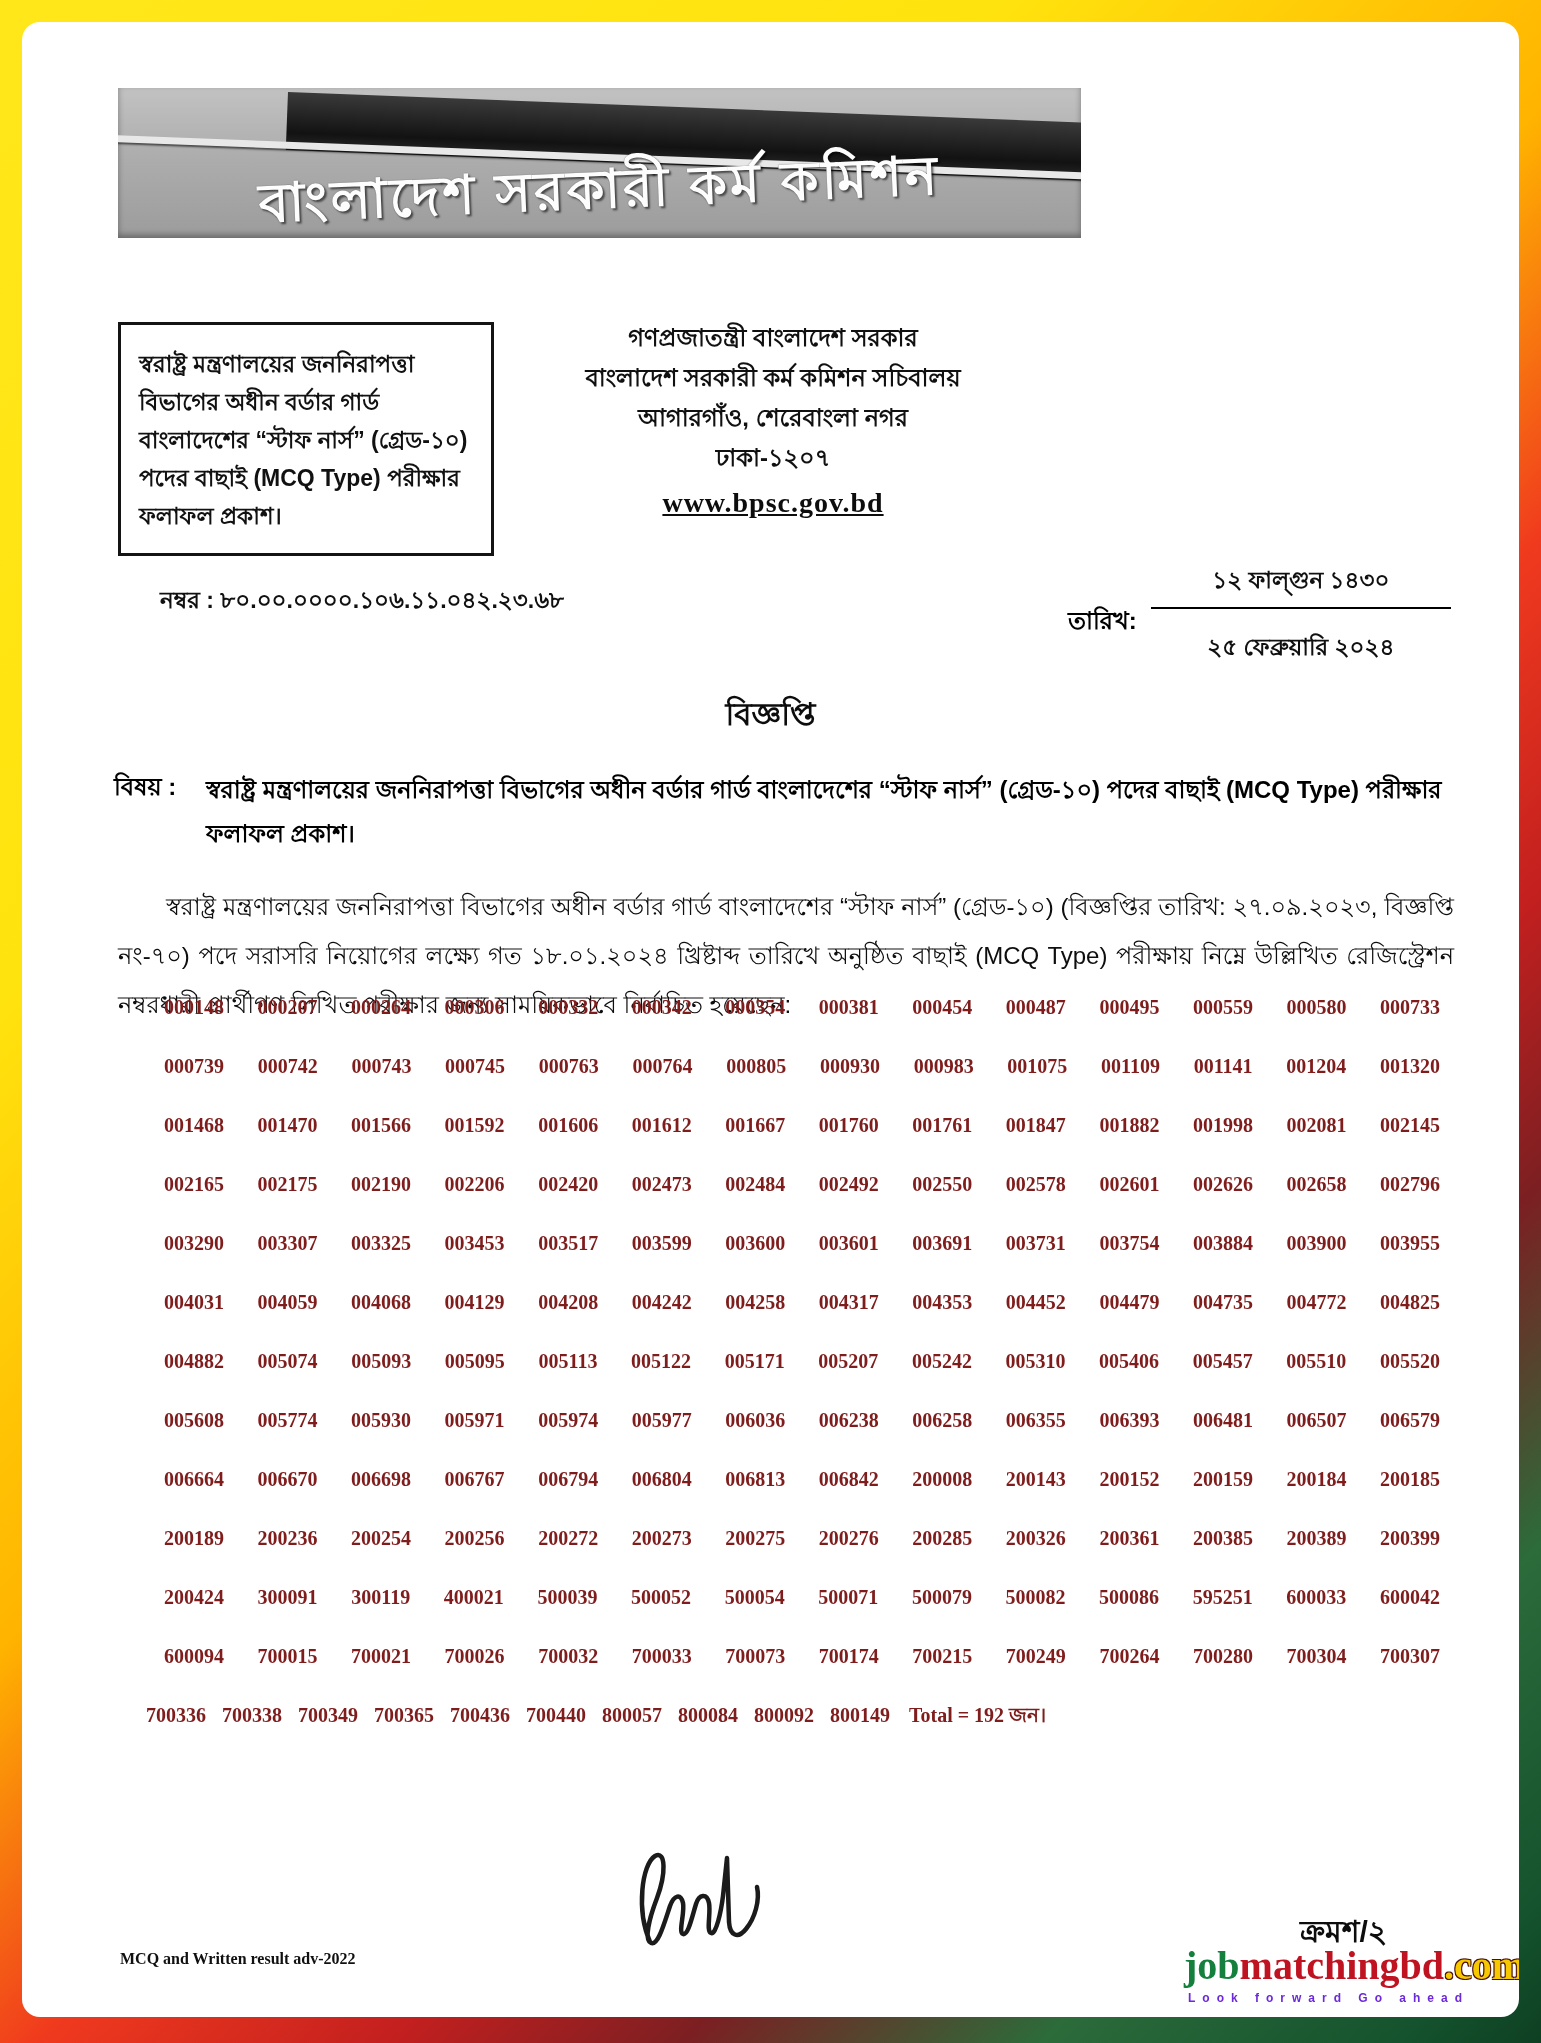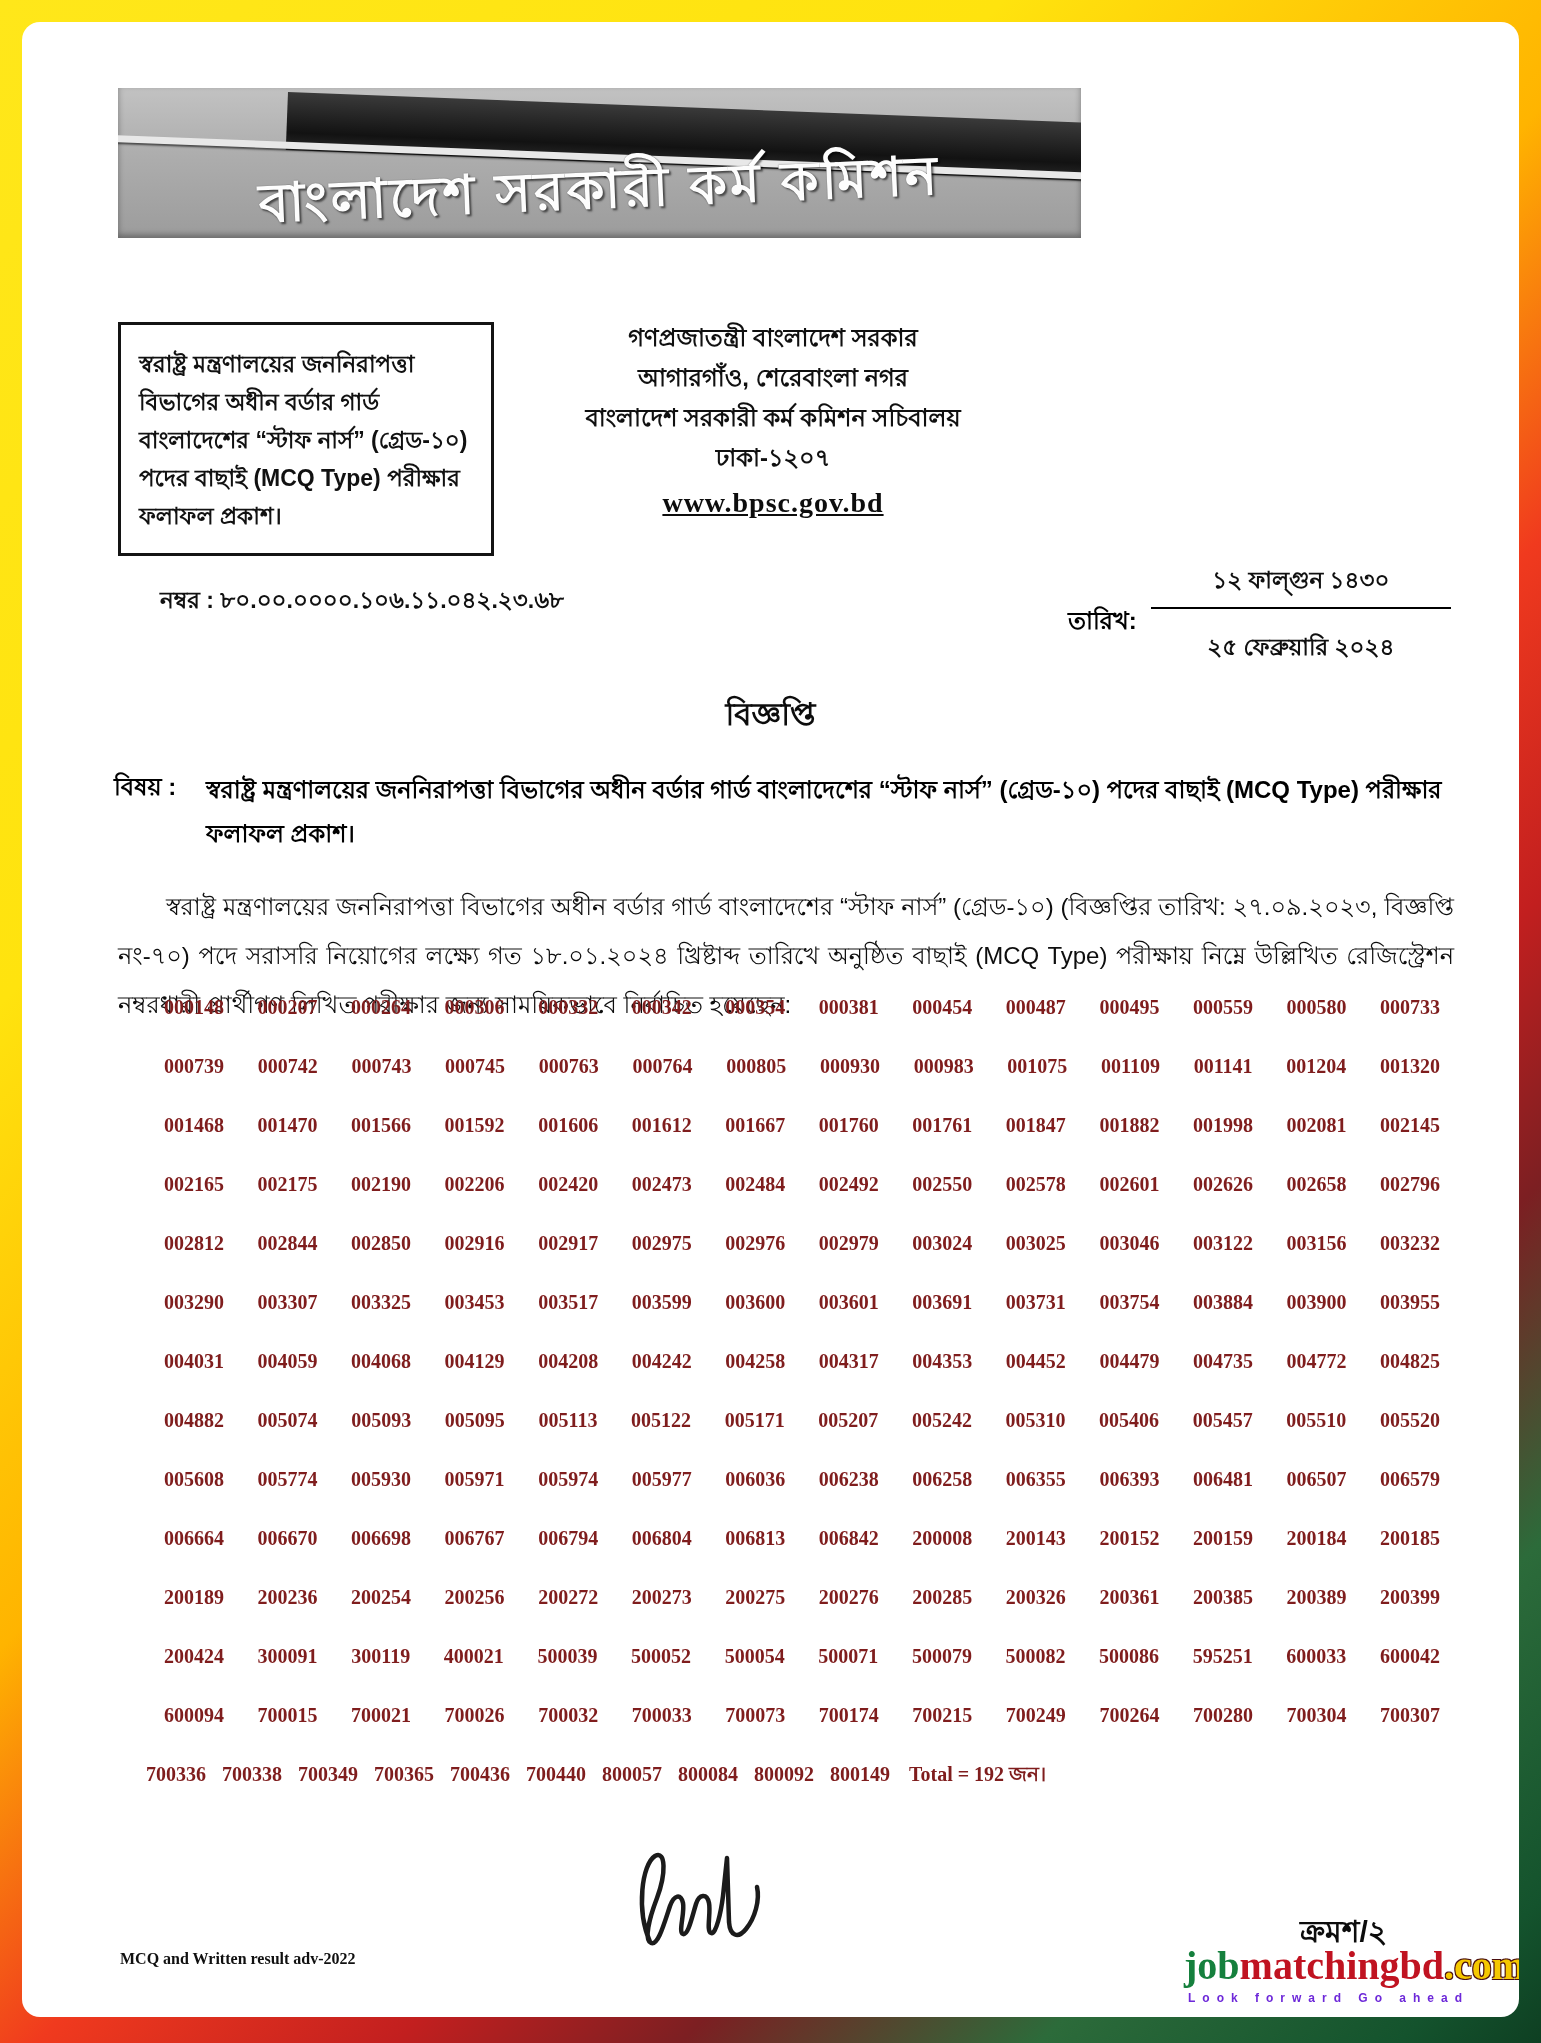--- a/index.html
+++ b/index.html
@@ -122,22 +122,22 @@
     <div class="photo">
       <div class="window-band"></div>
       <div class="sill"></div>
       <div class="sign-text">বাংলাদেশ সরকারী কর্ম কমিশন</div>
     </div>
 
     <div class="subject-box">স্বরাষ্ট্র মন্ত্রণালয়ের জননিরাপত্তা বিভাগের অধীন বর্ডার গার্ড বাংলাদেশের “স্টাফ নার্স” (গ্রেড-১০) পদের বাছাই (MCQ Type) পরীক্ষার ফলাফল প্রকাশ।</div>
 
     <div class="org">
       <div>গণপ্রজাতন্ত্রী বাংলাদেশ সরকার</div>
+      <div>বাংলাদেশ সরকারী কর্ম কমিশন সচিবালয়</div>
       <div>আগারগাঁও, শেরেবাংলা নগর</div>
-      <div>বাংলাদেশ সরকারী কর্ম কমিশন সচিবালয়</div>
       <div>ঢাকা-১২০৭</div>
       <span class="website">www.bpsc.gov.bd</span>
     </div>
 
     <div class="memo">নম্বর : ৮০.০০.০০০০.১০৬.১১.০৪২.২৩.৬৮</div>
 
     <div class="date-block">
       <span class="date-label">তারিখ:</span>
       <span class="date-frac">
         <span class="bn">১২ ফাল্গুন ১৪৩০</span>
@@ -153,21 +153,20 @@
       <div class="text">স্বরাষ্ট্র মন্ত্রণালয়ের জননিরাপত্তা বিভাগের অধীন বর্ডার গার্ড বাংলাদেশের “স্টাফ নার্স” (গ্রেড-১০) পদের বাছাই (MCQ Type) পরীক্ষার ফলাফল প্রকাশ।</div>
     </div>
 
     <div class="body-par">স্বরাষ্ট্র মন্ত্রণালয়ের জননিরাপত্তা বিভাগের অধীন বর্ডার গার্ড বাংলাদেশের “স্টাফ নার্স” (গ্রেড-১০) (বিজ্ঞপ্তির তারিখ: ২৭.০৯.২০২৩, বিজ্ঞপ্তি নং-৭০) পদে সরাসরি নিয়োগের লক্ষ্যে গত ১৮.০১.২০২৪ খ্রিষ্টাব্দ তারিখে অনুষ্ঠিত বাছাই (MCQ Type) পরীক্ষায় নিম্নে উল্লিখিত রেজিস্ট্রেশন নম্বরধারী প্রার্থীগণ লিখিত পরীক্ষার জন্য সাময়িকভাবে নির্বাচিত হয়েছেন:</div>
 
     <div class="reg-rows">
       <div class="reg-row">000148 000207 000264 000306 000332 000342 000354 000381 000454 000487 000495 000559 000580 000733</div>
       <div class="reg-row">000739 000742 000743 000745 000763 000764 000805 000930 000983 001075 001109 001141 001204 001320</div>
       <div class="reg-row">001468 001470 001566 001592 001606 001612 001667 001760 001761 001847 001882 001998 002081 002145</div>
       <div class="reg-row">002165 002175 002190 002206 002420 002473 002484 002492 002550 002578 002601 002626 002658 002796</div>
-      <div class="reg-row">002812 002844 002850 002916 002917 002975 002976 002979 003024 003025 003046 003122 003156 003232</div>
       <div class="reg-row">003290 003307 003325 003453 003517 003599 003600 003601 003691 003731 003754 003884 003900 003955</div>
       <div class="reg-row">004031 004059 004068 004129 004208 004242 004258 004317 004353 004452 004479 004735 004772 004825</div>
       <div class="reg-row">004882 005074 005093 005095 005113 005122 005171 005207 005242 005310 005406 005457 005510 005520</div>
       <div class="reg-row">005608 005774 005930 005971 005974 005977 006036 006238 006258 006355 006393 006481 006507 006579</div>
       <div class="reg-row">006664 006670 006698 006767 006794 006804 006813 006842 200008 200143 200152 200159 200184 200185</div>
       <div class="reg-row">200189 200236 200254 200256 200272 200273 200275 200276 200285 200326 200361 200385 200389 200399</div>
       <div class="reg-row">200424 300091 300119 400021 500039 500052 500054 500071 500079 500082 500086 595251 600033 600042</div>
       <div class="reg-row">600094 700015 700021 700026 700032 700033 700073 700174 700215 700249 700264 700280 700304 700307</div>
       <div class="reg-row-last">
         <span class="nums">700336 700338 700349 700365 700436 700440 800057 800084 800092 800149</span>

